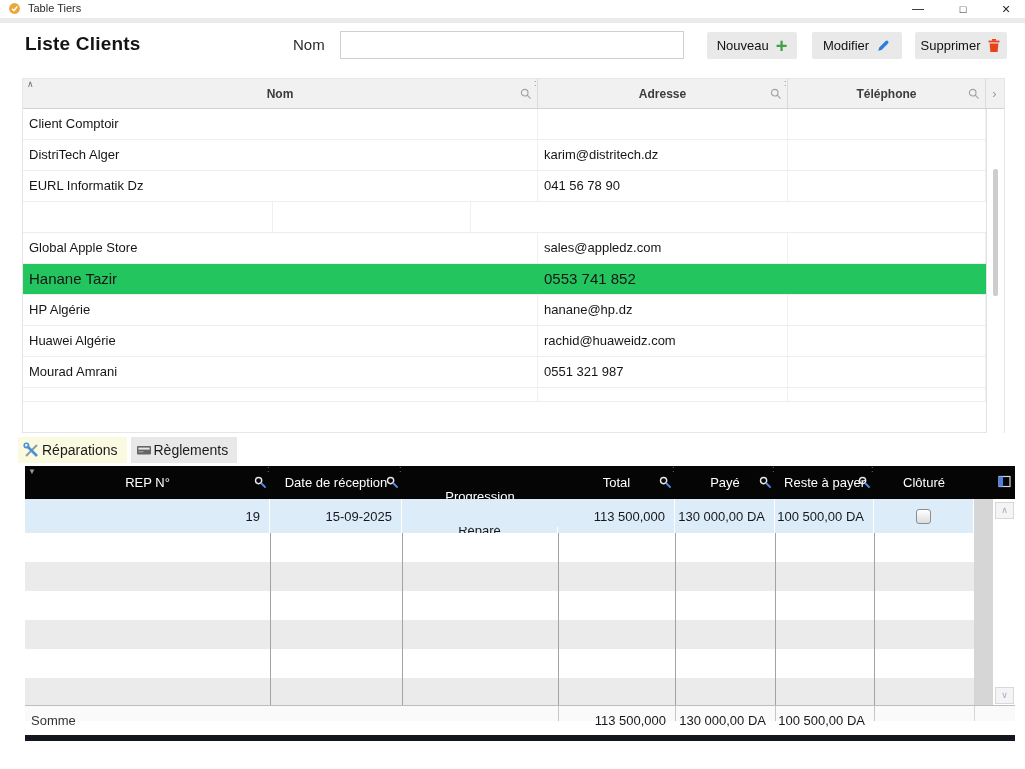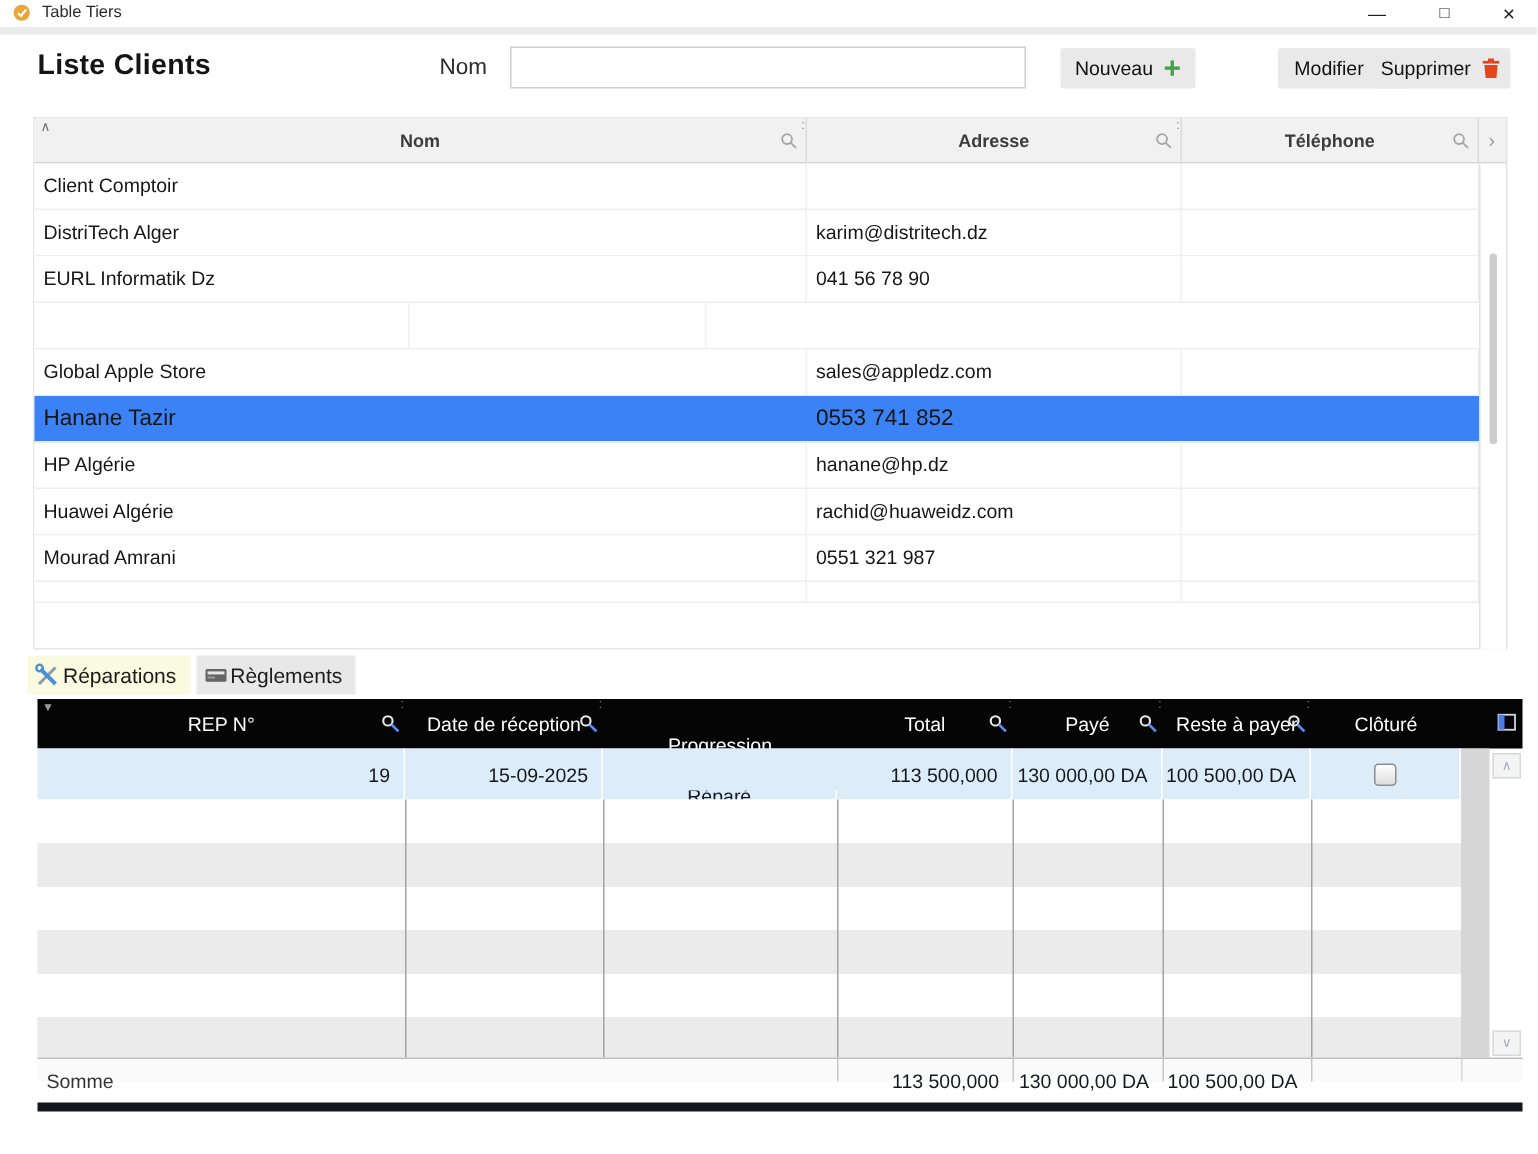--- a/index.html
+++ b/index.html
@@ -16,36 +16,36 @@
   .winbtn.max { right:45px; font-size:11px; }
   .winbtn.cls { right:2px; font-size:14px; }
   .titlebar-divider { position:absolute; left:0; top:18px; width:1025px; height:5px; background:#ebebeb; }
 
   
   .page-title { position:absolute; left:25px; top:33px; font-size:19px; font-weight:700; color:#141414; letter-spacing:.2px; }
   .search-label { position:absolute; left:293px; top:36px; font-size:15px; color:#2a2a2a; }
   .nom-input { position:absolute; left:340px; top:31px; width:344px; height:28px; border:1px solid #cfcfcf; background:#fff; font-size:14px; padding:0 6px; outline:none; }
   .tbtn { position:absolute; top:32px; height:27px; background:#e9e9e9; border:none; border-radius:2px; font-family:"Liberation Sans",sans-serif; font-size:13px; color:#111; display:flex; align-items:center; justify-content:center; gap:7px; cursor:default; }
   .tbtn.new { left:707px; width:90px; }
-  .tbtn.edit { left:812px; width:90px;margin-left:40px; }
+  .tbtn.edit { left:812px; width:90px; }
   .tbtn.del { left:915px; width:92px; }
   .plus-glyph { color:#43a047; font-size:20px; font-weight:700; line-height:18px; }
 
   
   .clients-grid { position:absolute; left:22px; top:78px; width:983px; height:355px; border:1px solid #e6e6e6; }
   .cg-header { position:absolute; left:0; top:0; width:981px; height:30px; background:#f1f1f1; border-bottom:1px solid #d2d2d2; display:flex; }
   .cg-hcell { position:relative; display:flex; align-items:center; justify-content:center; font-size:12px; font-weight:600; color:#3c3c3c; border-right:1px solid #dadada; }
   .cg-hcell .mag { position:absolute; right:5px; top:9px; }
   .c1 { width:515px; } .c2 { width:250px; } .c3 { width:198px; }
   .cg-hnav { width:17px; display:flex; align-items:center; justify-content:center; color:#9a9a9a; font-size:13px; }
   .sort-caret { position:absolute; left:4px; top:0px; font-size:9px; color:#6f6f6f; z-index:3; }
   .dot-grip { position:absolute; top:-1px; font-size:9px; color:#8a8a8a; letter-spacing:0; z-index:3; }
   .cg-body { position:absolute; left:0; top:30px; width:963px; }
   .trow { display:flex; height:31px; border-bottom:1px solid #ededed; background:#fff; }
-  .trow.sel { background:#3b82f6; }
+  .trow.sel { background:#22c55e; }
   .tcell { padding-left:6px; font-size:13px; color:#161616; line-height:30px; border-right:1px solid #f0f0f0; overflow:hidden; white-space:nowrap; }
   .trow.sel .tcell { font-size:15px; border-right-color:transparent; }
   .trow.partial { height:14px; }
   .cg-scroll { position:absolute; right:0; top:30px; width:18px; height:324px; background:#fff; border-left:1px solid #e2e2e2; }
   .cg-thumb { position:absolute; left:6px; top:60px; width:5px; height:127px; background:#cdcdcd; border-radius:2px; }
 
   
   .tabs { position:absolute; left:18px; top:437px; height:26px; display:flex; gap:4px; }
   .tab { display:flex; align-items:center; gap:2px; padding:0 9px 0 5px; font-size:14px; color:#1c1c1c; background:#e8e8e8; cursor:default; }
   .tab.active { background:#fafae0; }

